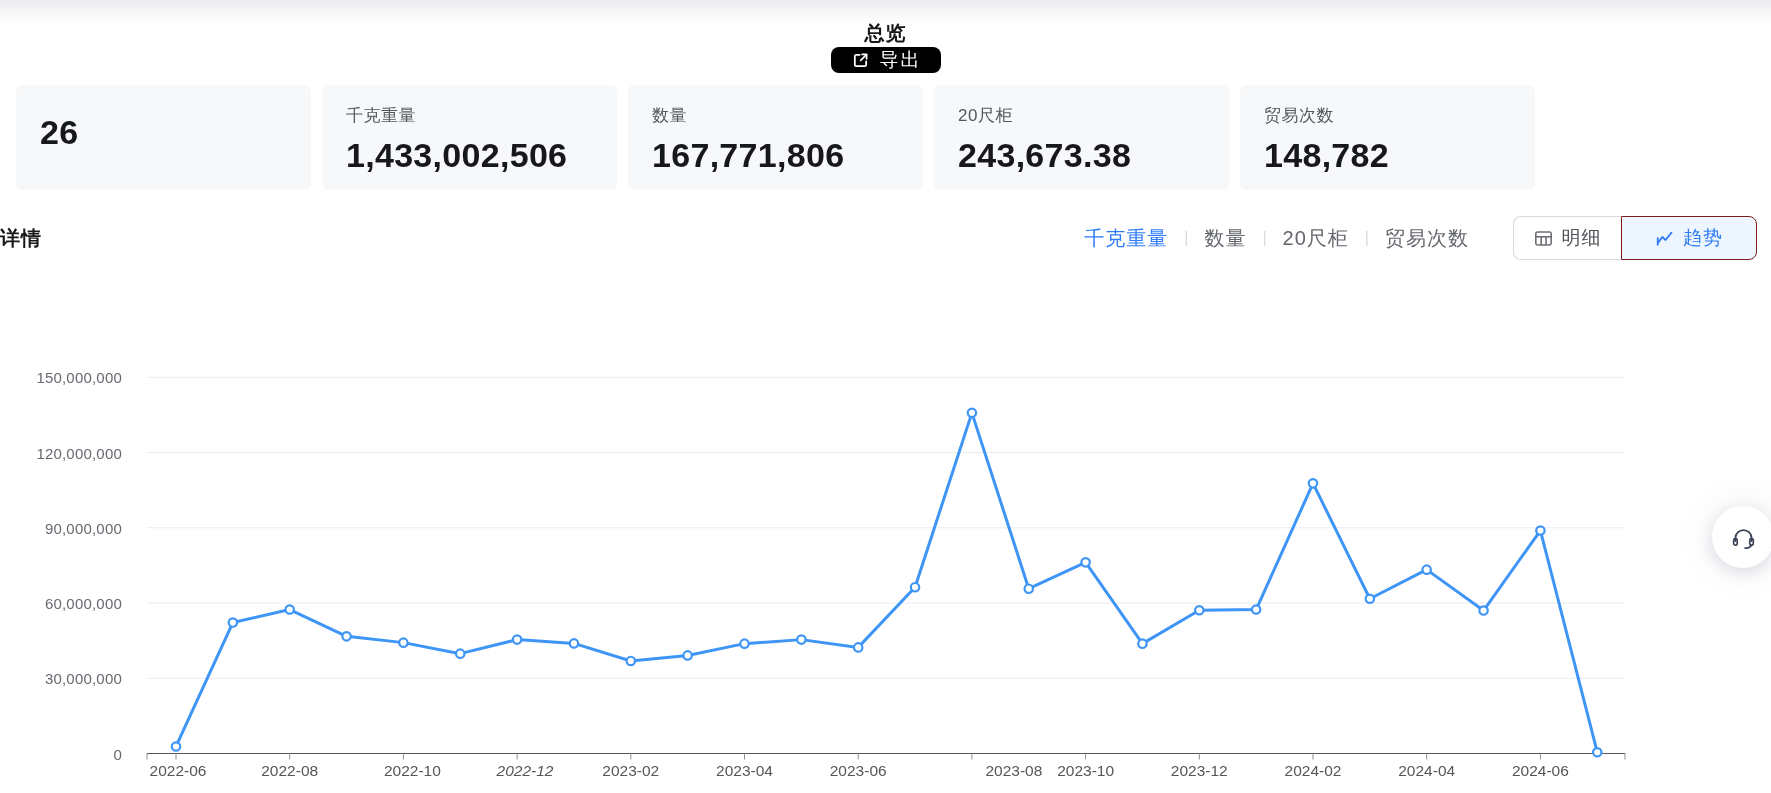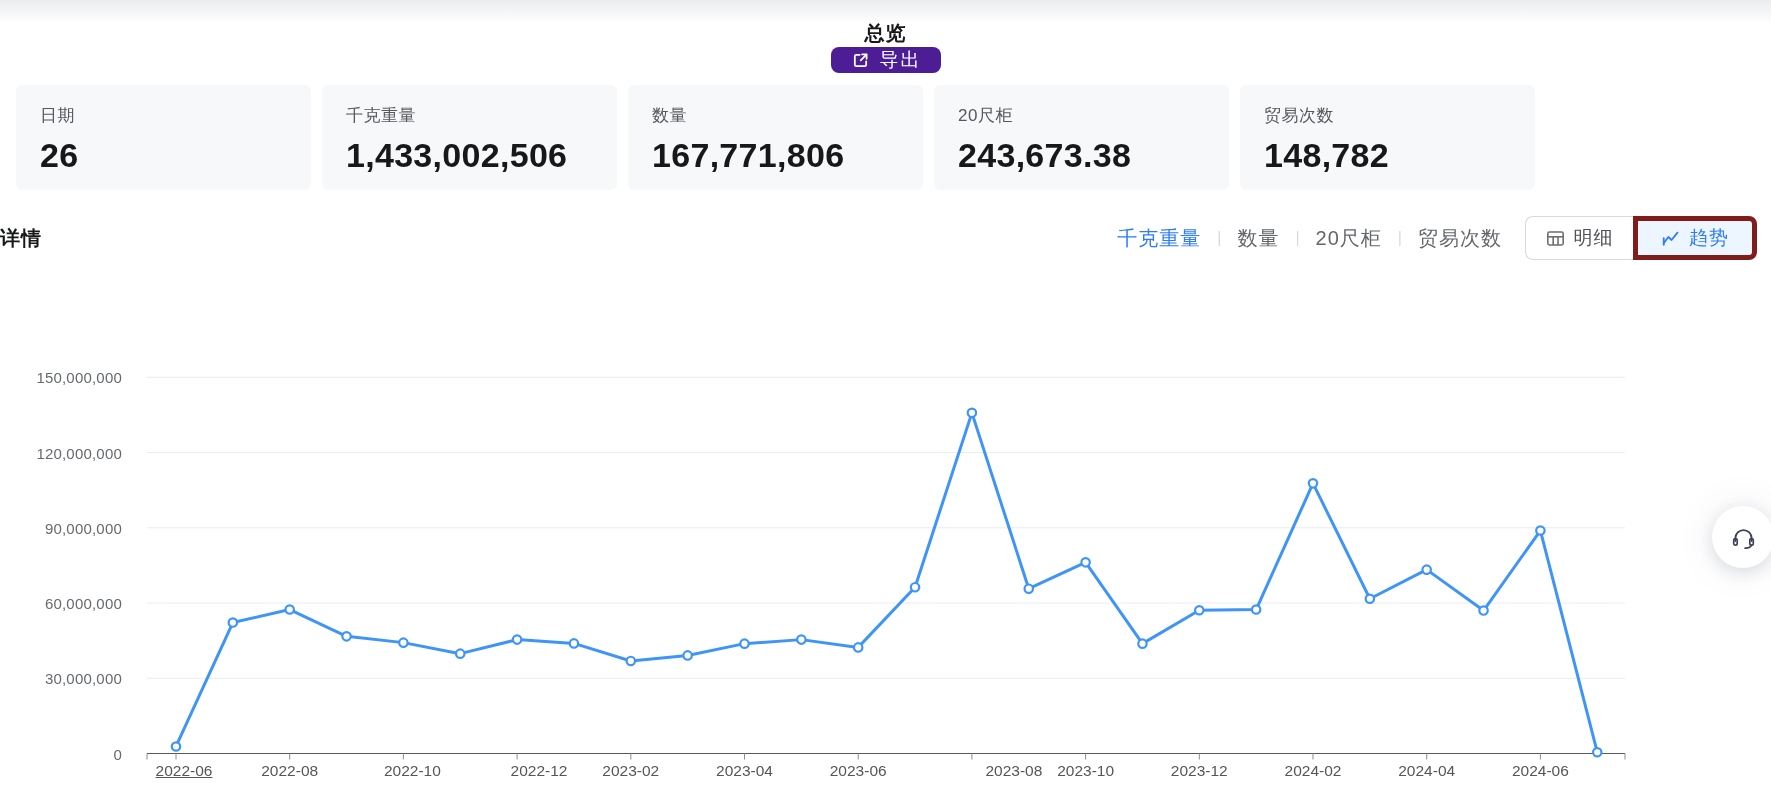--- a/index.html
+++ b/index.html
@@ -5,43 +5,43 @@
   * { box-sizing: border-box; margin: 0; padding: 0; }
   html,body { background:#fff; }
   body { width:1771px; height:793px; font-family:"Liberation Sans", sans-serif; }
   .page { position:relative; width:1771px; height:793px; background:#fff; overflow:hidden; }
   .top-fade { position:absolute; top:0; left:0; right:0; height:24px;
               background:linear-gradient(#ebecee,#ffffff); }
 
   .header { position:absolute; top:20px; left:16px; right:16px; height:48px;
             display:flex; align-items:center; justify-content:space-between;flex-direction:column; }
   .page-title { font-size:20px; font-weight:bold; color:#17181a; letter-spacing:1px; }
-  .export-btn { display:flex; align-items:center; gap:9px; background:#4c1d95; color:#fff;
+  .export-btn { display:flex; align-items:center; gap:9px; background:#000000; color:#fff;
                 border:none; border-radius:8px; height:44px; padding:0 19px; font-size:19px;
                 font-family:inherit; letter-spacing:2px; cursor:pointer; }
 
   .cards { position:absolute; top:85px; left:16px; display:flex; gap:11px; }
   .card { width:295px; height:105px; background:#f7f8fa; border-radius:6px; padding:19px 24px; }
   .card-label { font-size:17px; color:#54575c; letter-spacing:.5px; }
   .card-value { margin-top:9px; font-size:34px; font-weight:bold; color:#17181a; letter-spacing:.3px; }
 
   .detail-bar { position:absolute; top:216px; left:0; right:14px; height:44px;
                 display:flex; align-items:center; }
   .section-title { font-size:20px; font-weight:bold; color:#17181a; letter-spacing:1px; }
   .metric-tabs { margin-left:auto; display:flex; align-items:center; font-size:20px; }
   .mtab { color:#63666c; cursor:pointer; letter-spacing:1px; }
   .mtab.active { color:#2e7cf6; }
   .msep { color:#d8dadf; margin:0 16px; font-size:16px; }
-  .seg { display:flex; margin-left:23px; height:44px; }
+  .seg { display:flex; margin-left:44px; height:44px; }
   .seg-btn { display:flex; align-items:center; justify-content:center; gap:9px; width:108px;
              font-size:19px; background:#fff; border:1px solid #d9d9d9; color:#4e5156;
              font-family:inherit; letter-spacing:1px; cursor:pointer; }
   .seg-btn.first { border-radius:8px 0 0 8px; border-right:none; }
-  .seg-btn.active { background:#edf5ff; border:5px solid #7f1d1d; color:#2e7cf6;
-                    border-radius:0 8px 8px 0; width:124px; }
+  .seg-btn.active { background:#edf5ff; border:1px solid #7f1d1d; color:#2e7cf6;
+                    border-radius:0 8px 8px 0; width:136px; }
 
   .chart { position:absolute; left:0; top:0; width:1771px; height:793px; }
   .chart svg { position:absolute; left:0; top:0; }
   .ylab { position:absolute; width:100px; text-align:right; font-size:15px; color:#666a70;
           transform:translateY(-50%); letter-spacing:.2px; }
   .xlab { position:absolute; top:762px; font-size:15.5px; color:#54565a;
           transform:translateX(-50%); white-space:nowrap; }
 
   .fab { position:absolute; left:1712px; top:506px; width:62px; height:62px; border-radius:50%;
          background:#fff; border:none; cursor:pointer;
@@ -63,21 +63,20 @@
           <path d="M11.6 4.2 H15.8 V8.4" stroke="#ffffff" stroke-width="1.7" stroke-linecap="round" stroke-linejoin="round"></path>
           <path d="M15.6 4.4 L10.2 9.8" stroke="#ffffff" stroke-width="1.7" stroke-linecap="round"></path>
         </svg>
       </span>
       <span>导出</span>
     </button>
   </div>
 
   <div class="cards" id="cards">
       <div class="card">
-        <div class="card-label">日期</div>
         <div class="card-value">26</div>
       </div>
       <div class="card">
         <div class="card-label">千克重量</div>
         <div class="card-value">1,433,002,506</div>
       </div>
       <div class="card">
         <div class="card-label">数量</div>
         <div class="card-value">167,771,806</div>
       </div>
@@ -175,24 +174,24 @@
         <circle cx="1483.55" cy="610.525" r="4.2" fill="#ffffff" stroke="#3e95f6" stroke-width="2.2"></circle>
         <circle cx="1540.4" cy="530.5091666666667" r="4.2" fill="#ffffff" stroke="#3e95f6" stroke-width="2.2"></circle>
         <circle cx="1597.25" cy="752.2458333333333" r="4.2" fill="#ffffff" stroke="#3e95f6" stroke-width="2.2"></circle>
       </svg>
       <div class="ylab" style="left: 22px; top: 753.5px;">0</div>
       <div class="ylab" style="left: 22px; top: 678.25px;">30,000,000</div>
       <div class="ylab" style="left: 22px; top: 603px;">60,000,000</div>
       <div class="ylab" style="left: 22px; top: 527.75px;">90,000,000</div>
       <div class="ylab" style="left: 22px; top: 452.5px;">120,000,000</div>
       <div class="ylab" style="left: 22px; top: 377.25px;">150,000,000</div>
-      <div class="xlab" style="left: 184px; text-decoration: underline;">2022-06</div>
+      <div class="xlab" style="left: 178px;">2022-06</div>
       <div class="xlab" style="left: 289.7px;">2022-08</div>
       <div class="xlab" style="left: 403.4px; margin-left: 9px;">2022-10</div>
-      <div class="xlab" style="left: 539px;">2022-12</div>
+      <div class="xlab" style="left: 525px; font-style: italic;">2022-12</div>
       <div class="xlab" style="left: 630.8px;">2023-02</div>
       <div class="xlab" style="left: 744.5px;">2023-04</div>
       <div class="xlab" style="left: 858.2px;">2023-06</div>
       <div class="xlab" style="left: 971.9px; margin-left: 42px;">2023-08</div>
       <div class="xlab" style="left: 1085.6px;">2023-10</div>
       <div class="xlab" style="left: 1199.3px;">2023-12</div>
       <div class="xlab" style="left: 1313px;">2024-02</div>
       <div class="xlab" style="left: 1426.7px;">2024-04</div>
       <div class="xlab" style="left: 1540.4px; text-align: right;">2024-06</div>
     </div>

